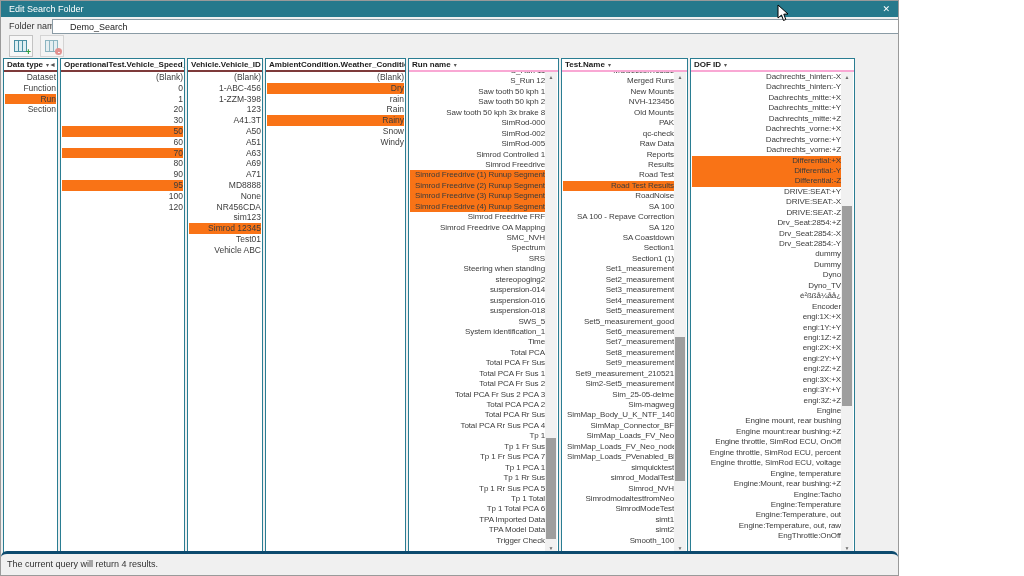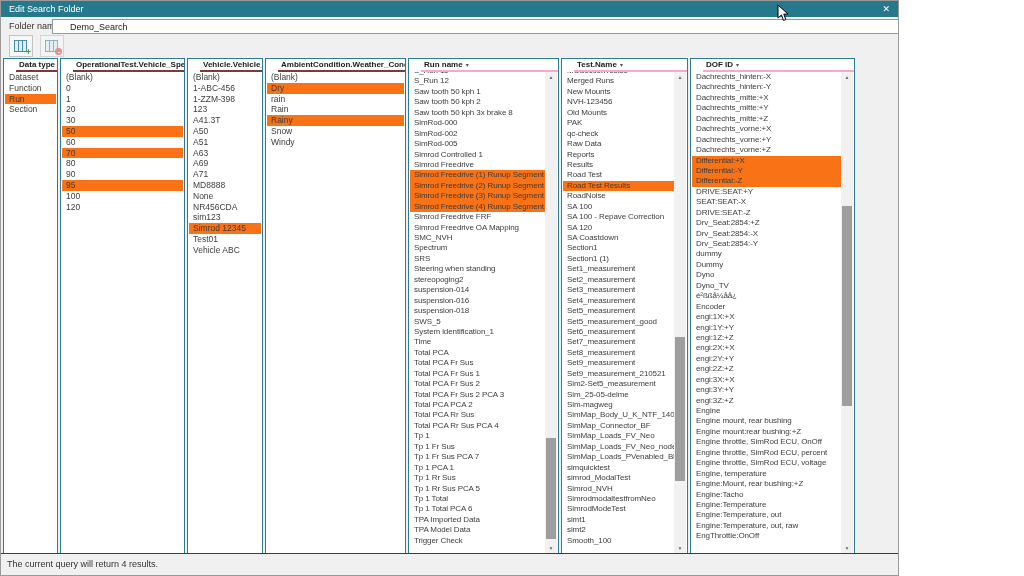--- a/index.html
+++ b/index.html
@@ -15,38 +15,38 @@
   .folder-row input{position:absolute;left:51px;top:2px;width:959px;height:13px;border:1px solid #8a9ba5;background:#fff;font-size:9px;padding:0 17px;font-family:inherit;color:#222;}
   
   .toolbar{position:absolute;left:8px;top:34px;height:22px;}
   .tb{position:relative;display:inline-block;width:24px;height:22px;margin-right:3px;border:1px solid #c3c3c3;background:#f7f7f7;vertical-align:top;padding:0;cursor:pointer;}
   .tb.disabled{opacity:.6;}
   .colglyph{position:absolute;left:4px;top:4px;width:13px;height:12px;border:1px solid #4a8fa3;box-sizing:border-box;background:linear-gradient(90deg,#dfeef2 0 3px,#4a8fa3 3px 4px,#dfeef2 4px 7px,#4a8fa3 7px 8px,#dfeef2 8px 11px);}
   .badge-plus{position:absolute;right:1px;bottom:0;font-size:9px;font-weight:bold;color:#2e9e3c;line-height:8px;}
   .badge-minus{position:absolute;right:1px;bottom:1px;width:7px;height:7px;border-radius:50%;background:#d9534f;color:#fff;font-size:7px;line-height:7px;text-align:center;font-weight:bold;}
   
   .panel{position:absolute;top:57px;height:497px;background:#fff;border:1px solid #2a7d92;box-sizing:border-box;}
-  .phead{position:absolute;left:12px;right:0;top:0;height:13px;box-sizing:border-box;display:flex;align-items:center;padding:0 3px;font-size:8px;font-weight:bold;color:#1a1a1a;white-space:nowrap;overflow:hidden;cursor:pointer;background:#fff;}
+  .phead{position:absolute;left:0;right:0;top:0;height:13px;box-sizing:border-box;display:flex;align-items:center;padding:0 3px;font-size:8px;font-weight:bold;color:#1a1a1a;white-space:nowrap;overflow:hidden;cursor:pointer;background:#fff;}
   .phead.u-dark{border-bottom:2px solid #7e3a3a;}
   .phead.u-gold{border-bottom:2px solid #f9a8d4;}
   .caret{font-size:6px;color:#555;margin-left:3px;}
   .pin{margin-left:auto;font-size:7px;color:#555;}
-  .plist{position:absolute;left:1px;right:1px;top:13px;bottom:1px;overflow:hidden;}
+  .plist{position:absolute;left:1px;right:1px;top:13px;bottom:1px;overflow:hidden;text-align:right;}
   .plist.pad-sb{right:13px;}
   .row{height:10.8px;line-height:10.8px;font-size:8.5px;color:#3c3c3c;padding-left:4px;white-space:nowrap;overflow:hidden;cursor:default;}
   .rows-sm .row{height:10.45px;line-height:10.45px;font-size:8px;letter-spacing:-0.1px;}
   .row.sel{background:#f97316;}
   
   .vscroll{position:absolute;right:1px;top:13px;bottom:1px;width:12px;background:#f1f1f1;}
   .sarrow{position:absolute;left:0;width:12px;height:10px;font-size:5px;color:#6d6d6d;text-align:center;line-height:10px;cursor:pointer;}
   .sarrow.up{top:0;}
   .sarrow.down{bottom:0;}
   .sthumb{position:absolute;left:1px;width:10px;background:#9e9e9e;cursor:pointer;}
   
-  .statusbar{position:absolute;left:0;right:0;bottom:0;height:21px;background:#f0f0f0;border-top:1px solid #0c4a6e;}
+  .statusbar{position:absolute;left:0;right:0;bottom:0;height:21px;background:#f0f0f0;border-top:3px solid #0c4a6e;border-radius:6px;}
   .statusbar .msg{position:absolute;left:6px;top:5px;font-size:9px;color:#333;}
   .btn{position:absolute;top:3px;height:15px;font-size:9px;line-height:15px;text-align:center;box-sizing:border-box;cursor:pointer;}
   .btn.ok{left:944px;width:38px;background:#72aac0;color:#fff;border:1px solid #5a93a9;}
   .btn.cancel{left:986px;width:34px;background:#fde047;color:#333;border:1px solid #b2b2b2;}
   
   .cursor{position:absolute;left:776px;top:3px;pointer-events:none;}
 </style>
 </head>
 <body>
 
@@ -282,21 +282,21 @@
         <div class="row">Dachrechts_mitte:+X</div>
         <div class="row">Dachrechts_mitte:+Y</div>
         <div class="row">Dachrechts_mitte:+Z</div>
         <div class="row">Dachrechts_vorne:+X</div>
         <div class="row">Dachrechts_vorne:+Y</div>
         <div class="row">Dachrechts_vorne:+Z</div>
         <div class="row sel">Differential:+X</div>
         <div class="row sel">Differential:-Y</div>
         <div class="row sel">Differential:-Z</div>
         <div class="row">DRIVE:SEAT:+Y</div>
-        <div class="row">SEAT:SEAT:-X</div>
+        <div class="row">DRIVE:SEAT:-X</div>
         <div class="row">DRIVE:SEAT:-Z</div>
         <div class="row">Drv_Seat:2854:+Z</div>
         <div class="row">Drv_Seat:2854:-X</div>
         <div class="row">Drv_Seat:2854:-Y</div>
         <div class="row">dummy</div>
         <div class="row">Dummy</div>
         <div class="row">Dyno</div>
         <div class="row">Dyno_TV</div>
         <div class="row">é²ßßå¼åå¿</div>
         <div class="row">Encoder</div>

